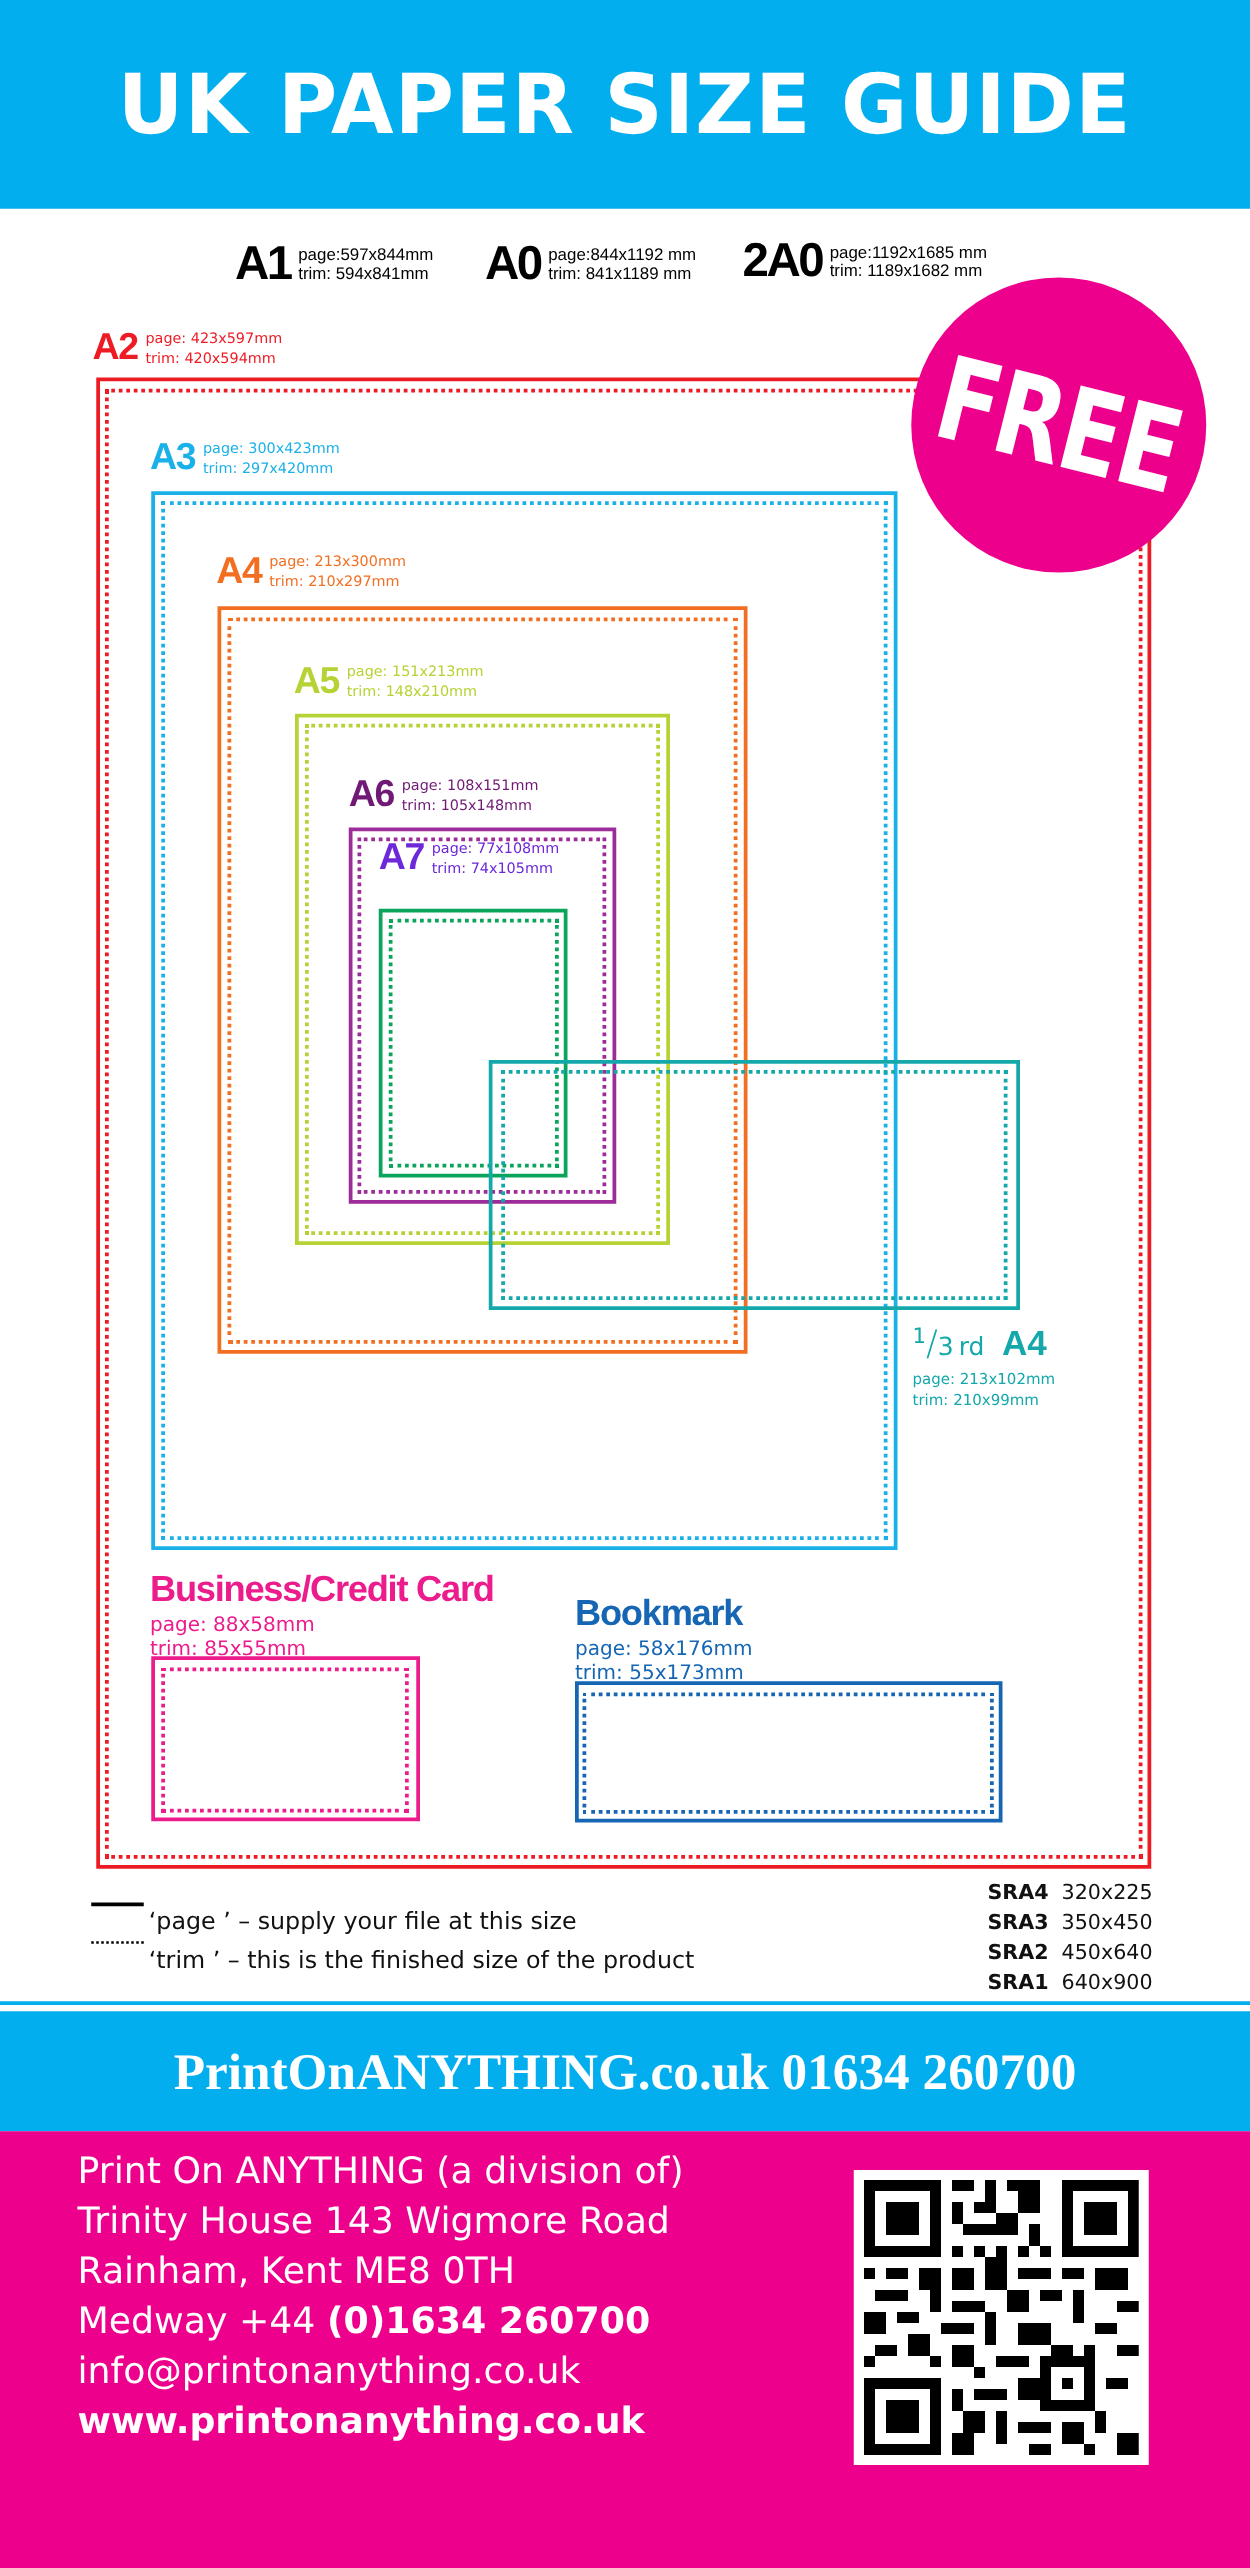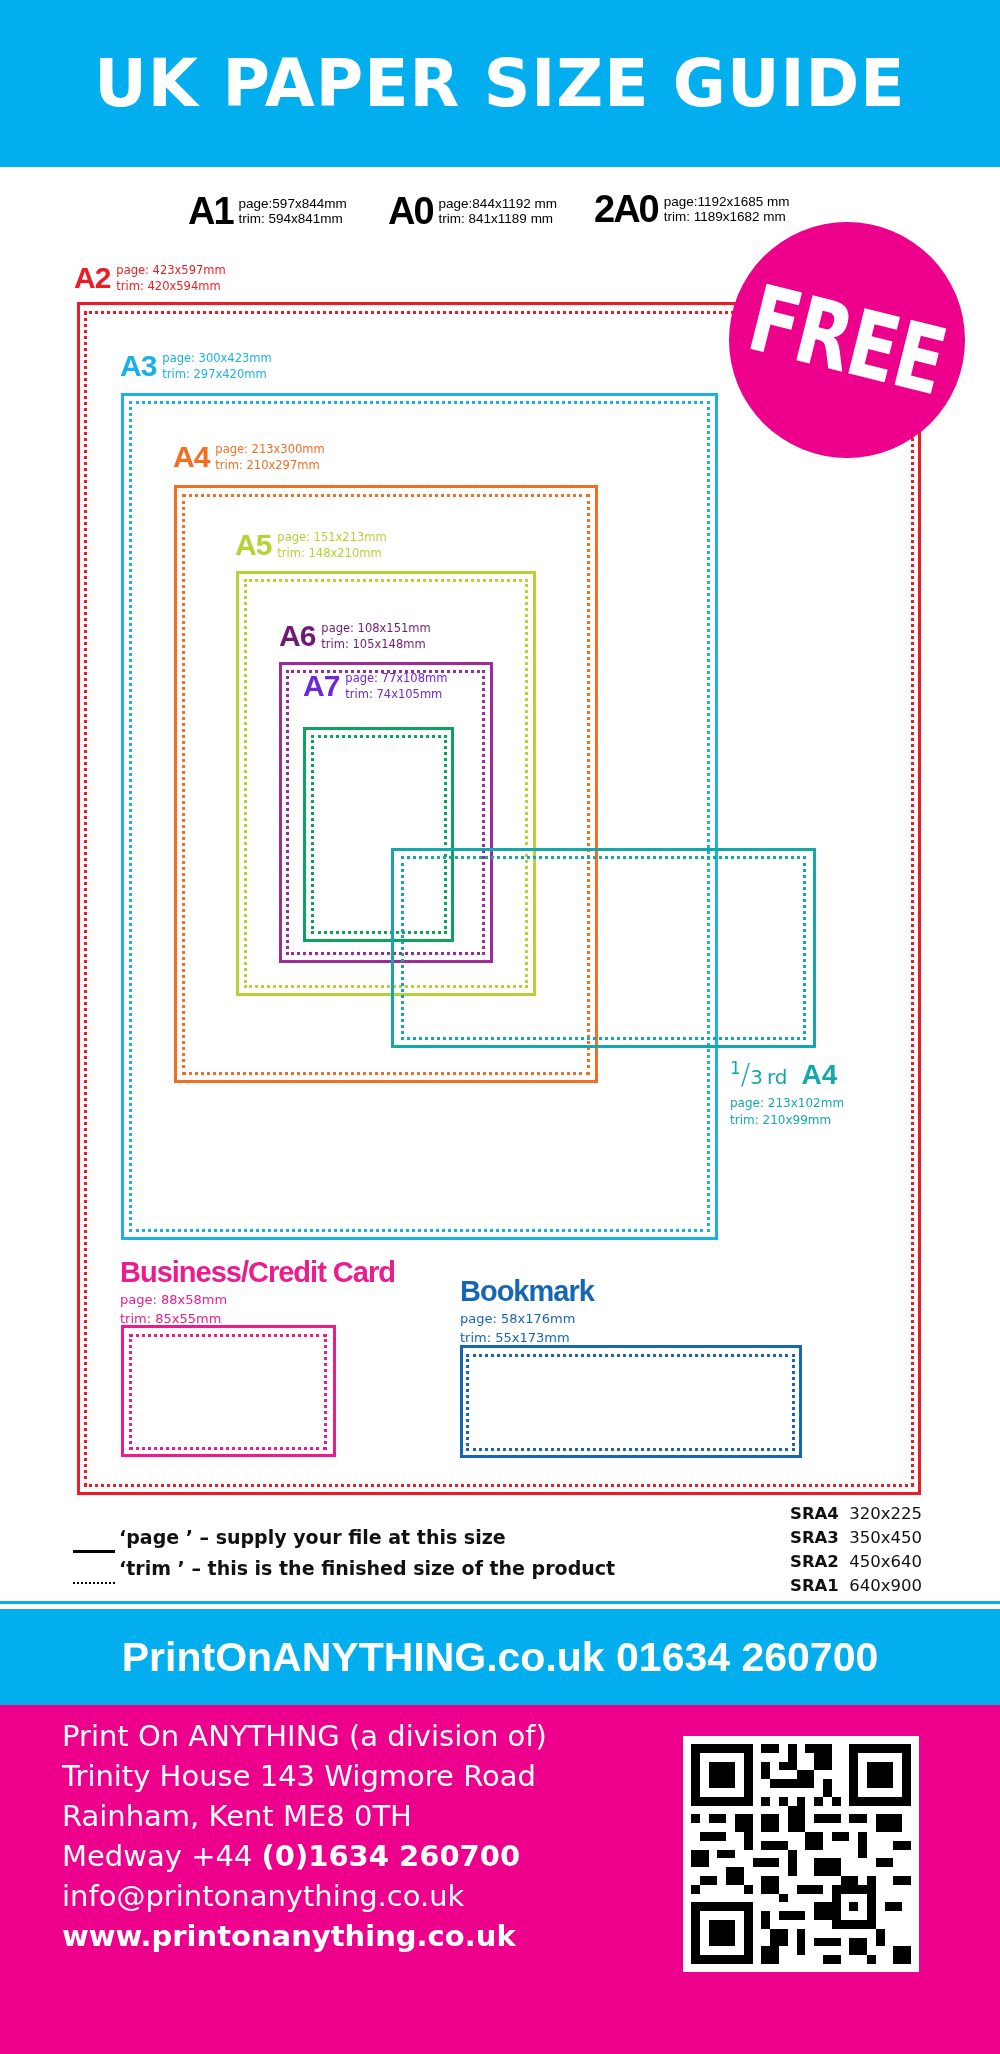--- a/index.html
+++ b/index.html
@@ -11,30 +11,30 @@
   .topsize .big { font-family:"Liberation Sans", sans-serif; font-weight:bold; font-size:38px; letter-spacing:-2px; margin-right:6px; line-height:1; }
   .topsize .lines { font-family:"Liberation Sans", sans-serif; font-size:13.5px; line-height:15px; }
   .label { display:flex; align-items:center; }
   .label .big { font-family:"Liberation Sans", sans-serif; font-weight:bold; font-size:30px; letter-spacing:-1px; margin-right:6px; line-height:1; }
   .label .lines { font-family:"DejaVu Sans", sans-serif; font-size:11.5px; line-height:16px; }
   .box { position:absolute; box-sizing:border-box; border:3px solid; }
   .trim { position:absolute; box-sizing:border-box; border:3px dotted; }
   .free { left:729px; top:222px; width:236px; height:236px; border-radius:50%; background:#ec008c; display:flex; align-items:center; justify-content:center; }
   .free-text { color:#fff; font-family:"DejaVu Sans", sans-serif; font-weight:bold; font-size:92px; transform:rotate(14deg) scaleX(0.78); letter-spacing:-2px; }
   .sec-title { font-family:"Liberation Sans", sans-serif; font-weight:bold; font-size:29px; letter-spacing:-1px; line-height:1; }
-  .sec-lines { font-family:"DejaVu Sans", sans-serif; font-size:13px; line-height:19px; }
+  .sec-lines { font-family:"DejaVu Sans", sans-serif; font-size:16px; line-height:19px; }
   .legend { font-family:"DejaVu Sans", sans-serif; font-size:19px; color:#111; line-height:31px; }
-  .legend-row { display:flex; align-items:flex-end;font-weight:bold; }
+  .legend-row { display:flex; align-items:flex-start; }
   .solid-sample { width:42px; height:0; border-top:3px solid #000; margin-right:4px; }
   .dotted-sample { width:42px; height:0; border-top:2px dotted #000; margin-right:4px; }
   .sra { font-family:"DejaVu Sans", sans-serif; font-size:16.5px; color:#111; line-height:24px; }
   .sra b { display:inline-block; width:54px; }
   .stripe1 { left:0; top:1601px; width:1000px; height:3px; background:#03aeef; }
   .bluebar { left:0; top:1609px; width:1000px; height:96px; background:#03aeef; display:flex; align-items:center; justify-content:center; }
-  .bluebar-text { color:#fff; font-family:Liberation Sans, sans-serif; font-size:41px; font-weight:bold; letter-spacing:0px; }
+  .bluebar-text { color:#fff; font-family:Liberation Serif, serif; font-size:41px; font-weight:bold; letter-spacing:0px; }
   .pinkbar { left:0; top:1705px; width:1000px; height:349px; background:#ec008c; }
   .addr { left:62px; top:1716px; color:#fff; font-family:"DejaVu Sans", sans-serif; font-size:29px; line-height:40px; }
   .addr .b { font-weight:bold; }
   .qr { left:683px; top:1736px; width:236px; height:236px; background:#fff; box-sizing:border-box; padding:8px; }
 </style>
 </head>
 <body>
 
 <div class="abs header">
   <div class="header-title">UK PAPER SIZE GUIDE</div>

